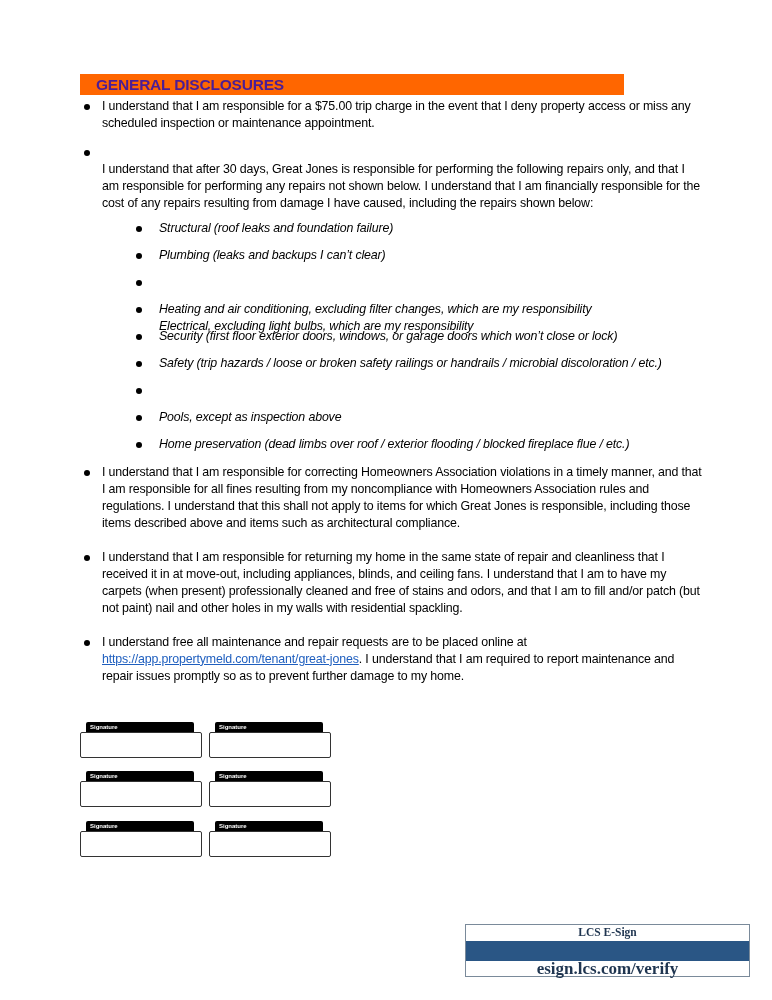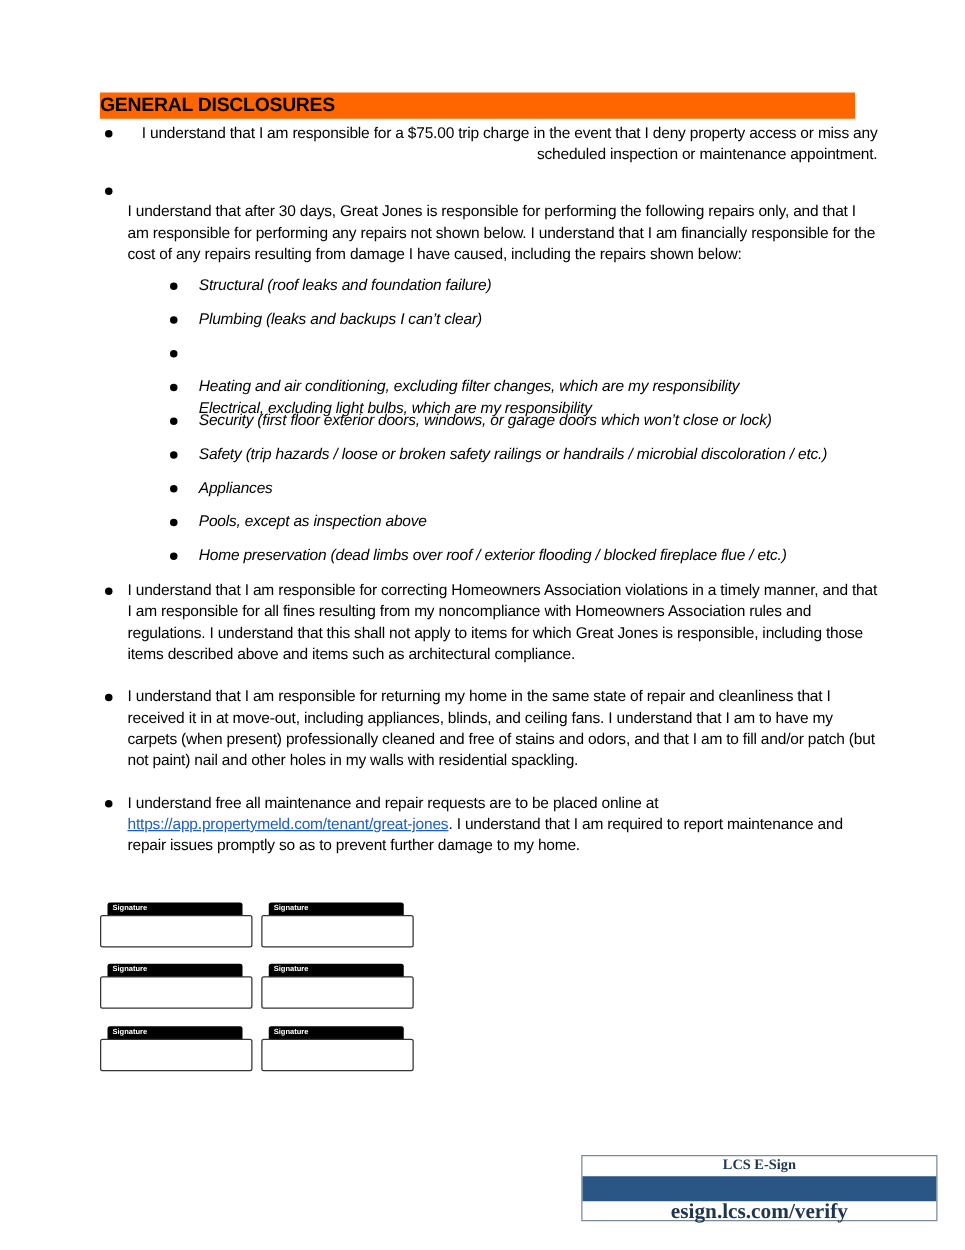--- a/index.html
+++ b/index.html
@@ -17,28 +17,28 @@
     }
     .page {
       position: absolute;
       left: 0; top: 0;
       width: 772px; height: 1000px;
     }
     .section-header {
       position: absolute;
       left: 80px;
       top: 74px;
-      width: 604px;
+      width: 544px;
       height: 21px;
       background: #ff6600;
-      color: #000000;
+      color: #4c1d95;
       font-weight: bold;
       font-size: 15.5px;
       line-height: 21px;
-      padding-left: 0;
+      padding-left: 16px;
       box-sizing: border-box;
       letter-spacing: -0.2px;
     }
     .para {
       position: absolute;
       left: 102px;
       width: 600px;
       font-size: 12.4px;
       line-height: 16.9px;
       letter-spacing: -0.15px;
@@ -128,21 +128,21 @@
     }
   </style>
 </head>
 <body>
 
 <div class="page">
 
   <div class="section-header">GENERAL DISCLOSURES</div>
 
   <div class="bullet" style="left:84px; top:104px;"></div>
-  <div class="para" style="top:98px;text-align:right;">I understand that I am responsible for a $75.00 trip charge in the event that I deny property access or miss any scheduled inspection or maintenance appointment.</div>
+  <div class="para" style="top:98px;">I understand that I am responsible for a $75.00 trip charge in the event that I deny property access or miss any scheduled inspection or maintenance appointment.</div>
 
   <div class="bullet" style="left:84px; top:150px;"></div>
   <div class="para" style="top:161px;">I understand that after 30 days, Great Jones is responsible for performing the following repairs only, and that I am responsible for performing any repairs not shown below. I understand that I am financially responsible for the cost of any repairs resulting from damage I have caused, including the repairs shown below:</div>
 
   <div class="bullet" style="left:136px; top:226px;"></div>
   <div class="sub-item" style="top:220px;">Structural (roof leaks and foundation failure)</div>
 
   <div class="bullet" style="left:136px; top:253px;"></div>
   <div class="sub-item" style="top:247px;">Plumbing (leaks and backups I can’t clear)</div>
 
@@ -152,21 +152,20 @@
   <div class="bullet" style="left:136px; top:307px;"></div>
   <div class="sub-item" style="top:301px;">Heating and air conditioning, excluding filter changes, which are my responsibility</div>
 
   <div class="bullet" style="left:136px; top:334px;"></div>
   <div class="sub-item" style="top:328px;">Security (first floor exterior doors, windows, or garage doors which won’t close or lock)</div>
 
   <div class="bullet" style="left:136px; top:361px;"></div>
   <div class="sub-item" style="top:355px;">Safety (trip hazards / loose or broken safety railings or handrails / microbial discoloration / etc.)</div>
 
   <div class="bullet" style="left:136px; top:388px;"></div>
-  <div class="sub-item" style="top:382px;">Appliances</div>
 
   <div class="bullet" style="left:136px; top:415px;"></div>
   <div class="sub-item" style="top:409px;">Pools, except as inspection above</div>
 
   <div class="bullet" style="left:136px; top:442px;"></div>
   <div class="sub-item" style="top:436px;">Home preservation (dead limbs over roof / exterior flooding / blocked fireplace flue / etc.)</div>
 
   <div class="bullet" style="left:84px; top:470px;"></div>
   <div class="para" style="top:464px;">I understand that I am responsible for correcting Homeowners Association violations in a timely manner, and that I am responsible for all fines resulting from my noncompliance with Homeowners Association rules and regulations. I understand that this shall not apply to items for which Great Jones is responsible, including those items described above and items such as architectural compliance.</div>
 

